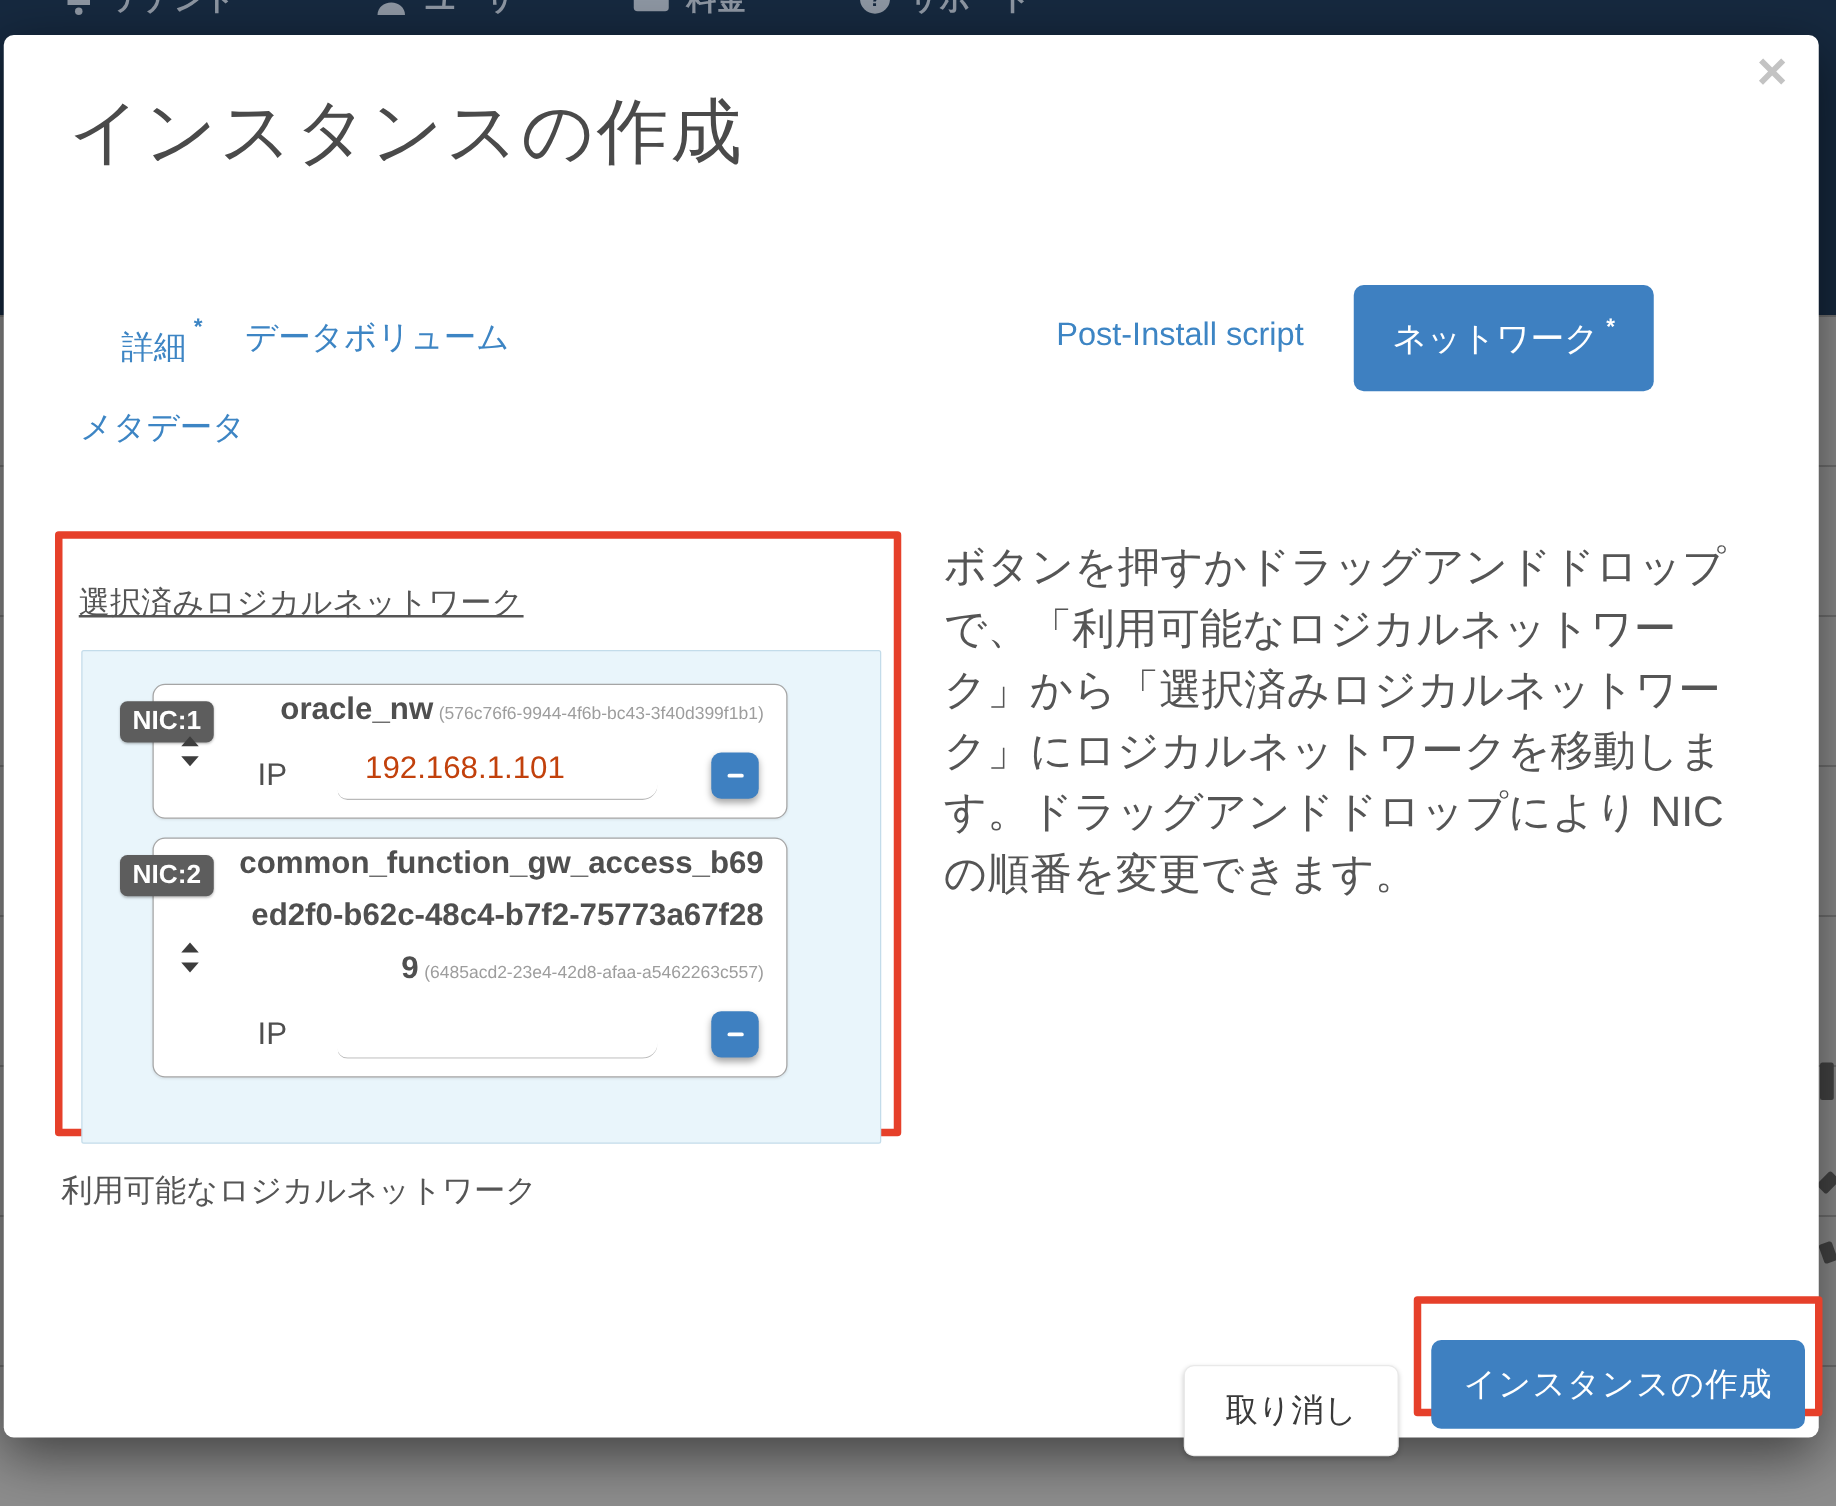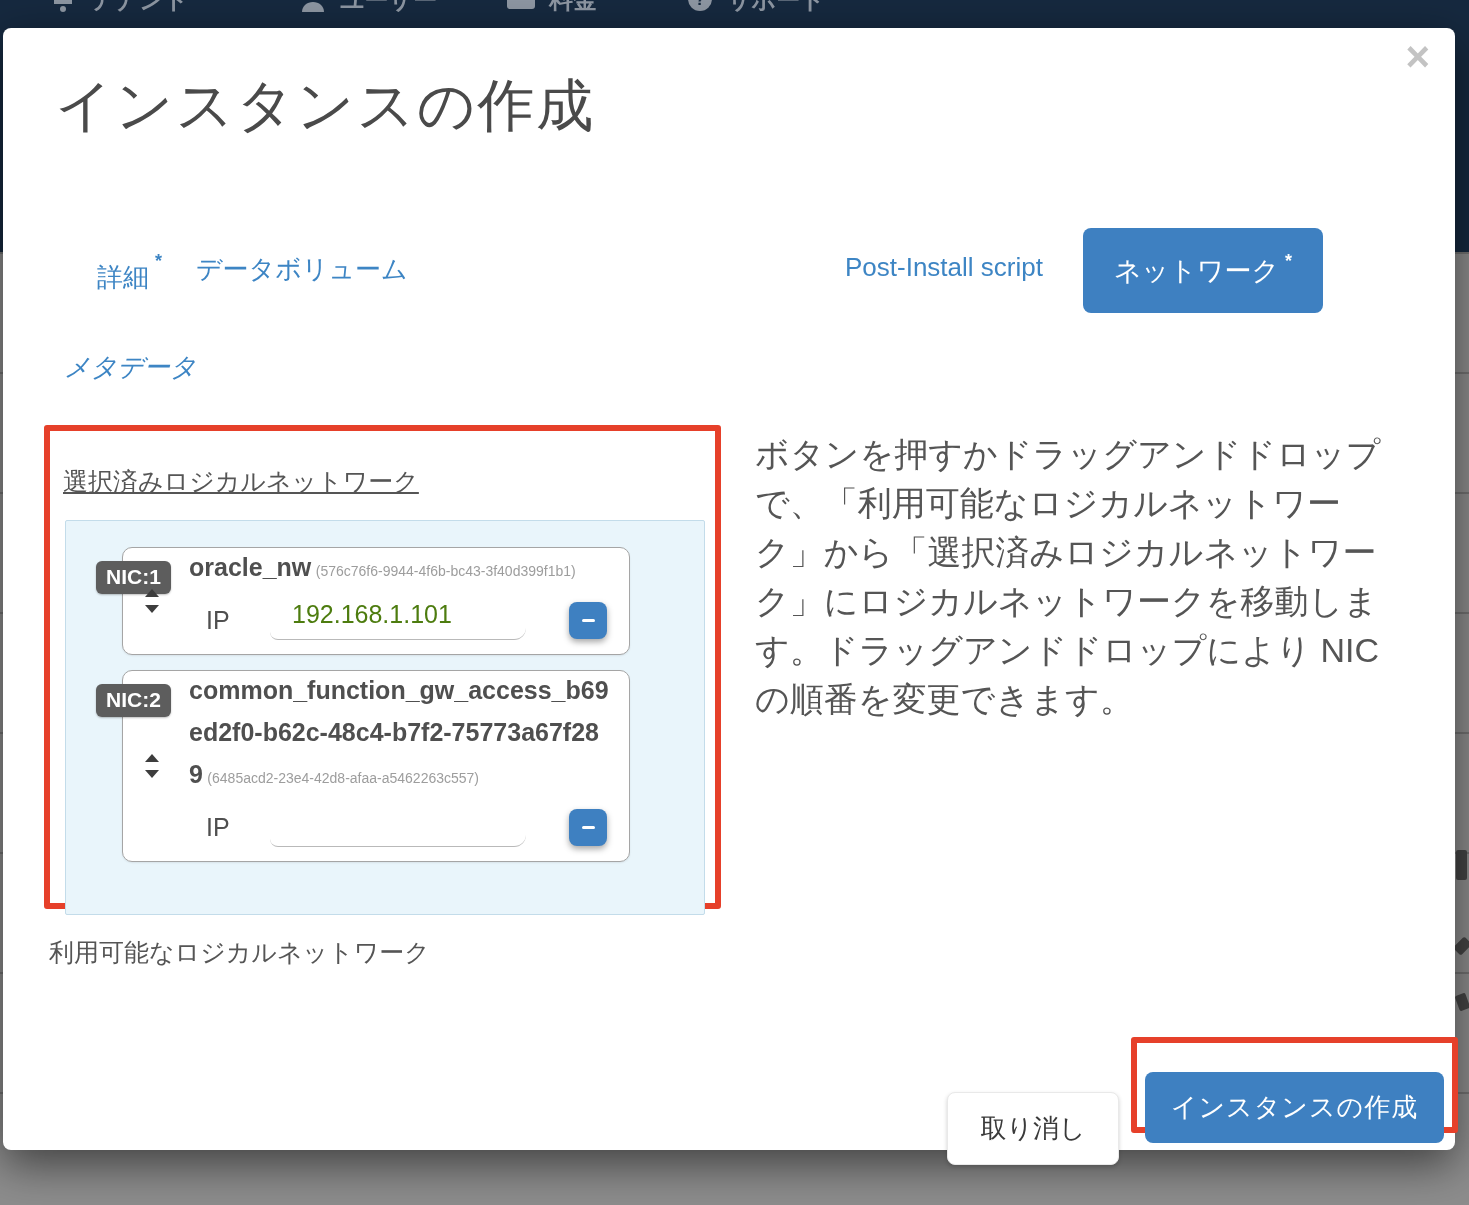--- a/index.html
+++ b/index.html
@@ -39,21 +39,21 @@
 
   
   .tab{position:absolute;font-size:26px;color:var(--link-blue);text-decoration:none;cursor:pointer;white-space:nowrap;}
   .tab sup{font-size:18px;font-weight:bold;position:relative;top:-9px;margin-left:6px;}
   .tab-0{left:54px;top:232px;margin-left:40px;}
   .tab-1{left:193px;top:224px;}
   .tab-2{left:467px;top:224px;}
   .tab-3{left:842px;top:224px;}
   .tab-pill{left:1080px;top:200px;width:240px;height:85px;background:var(--accent-blue);color:#fff;border-radius:8px;
     display:flex;align-items:center;justify-content:center;font-size:27px;}
-  .tab-5{left:61px;top:322px;font-style:italic;}
+  .tab-5{left:61px;top:296px;}
 
   
   .redbox{position:absolute;border:6px solid var(--annotation-red);border-radius:3px;background:transparent;}
   .selected-box{left:41px;top:397px;width:677px;height:484px;}
   .submit-box{left:1128px;top:1009px;width:327px;height:96px;display:flex;align-items:center;justify-content:center;}
 
   .section-label{font-size:25px;color:var(--text-body);}
   .selected-box .section-label{margin:34px 0 0 13px;text-decoration:underline;}
   .avail-label{position:absolute;left:46px;top:908px;}
 
@@ -61,27 +61,27 @@
   .panel{margin:22px 0 0 15px;width:640px;height:395px;background:var(--panel-blue);
     border:1px solid var(--panel-border);border-radius:2px;}
 
   
   .nic-card{position:relative;margin:26px 0 0 56px;width:508px;background:#fff;border:1px solid #a5a5a5;
     border-radius:10px;padding:0 18px 14px 66px;box-shadow:0 1px 2px rgba(0,0,0,0.08);cursor:grab;}
   .nic-card + .nic-card{margin-top:15px;}
   .badge{position:absolute;left:-27px;top:13px;background:var(--badge-gray);color:#fff;font-weight:bold;
     font-size:21px;padding:4px 10px 5px;border-radius:6px;box-shadow:0 1px 2px rgba(0,0,0,0.25);}
   .sort{position:absolute;left:20px;top:50%;transform:translateY(-50%);line-height:0;cursor:grab;}
-  .nic-title{line-height:38px;}
+  .nic-title{line-height:38px;text-align:right;}
   .nic-name{font-size:25px;font-weight:bold;color:#4f4f4f;word-break:break-all;}
   .nic-uuid{font-size:14px;color:var(--uuid-gray);word-break:break-all;}
   .ip-row{display:flex;align-items:center;margin-top:10px;}
   .ip-label{font-size:25px;color:#4f4f4f;margin-left:17px;width:42px;}
   .ip-input{width:256px;height:40px;border-bottom:1px solid #b9b9b9;border-bottom-left-radius:8px;
-    border-bottom-right-radius:12px;margin-left:22px;padding:0 0 10px 22px;font-size:25px;color:#4d7c0f;cursor:text;}
+    border-bottom-right-radius:12px;margin-left:22px;padding:0 0 10px 22px;font-size:25px;color:#c2410c;cursor:text;}
   .minus-btn{margin-left:auto;margin-right:4px;width:38px;height:37px;background:var(--accent-blue);border:none;
     border-radius:8px;display:flex;align-items:center;justify-content:center;cursor:pointer;
     box-shadow:0 3px 6px rgba(0,0,0,0.35);}
   .minus-bar{width:13px;height:3px;background:#fff;border-radius:2px;}
 
   
   .help{position:absolute;left:752px;top:402px;width:650px;font-size:34px;line-height:49px;color:var(--text-body);}
 
   
   .btn{font-size:26px;border-radius:8px;cursor:pointer;margin-top:44px;}

